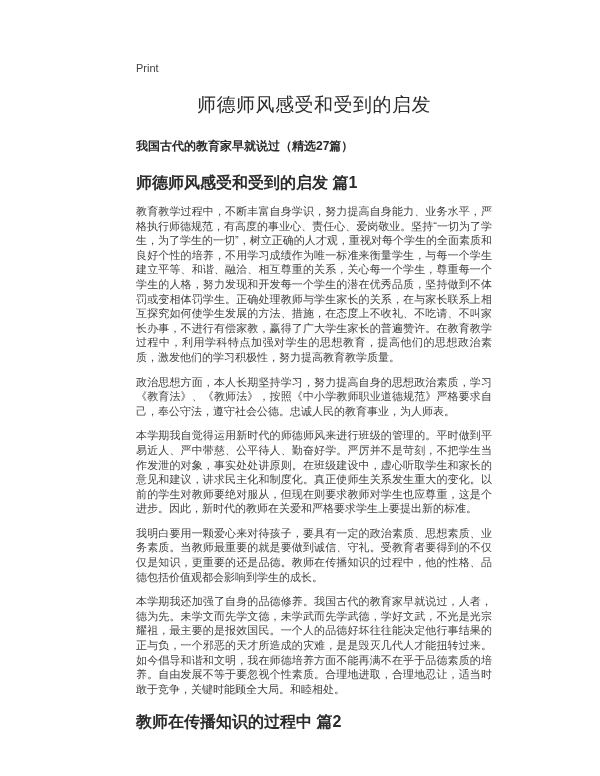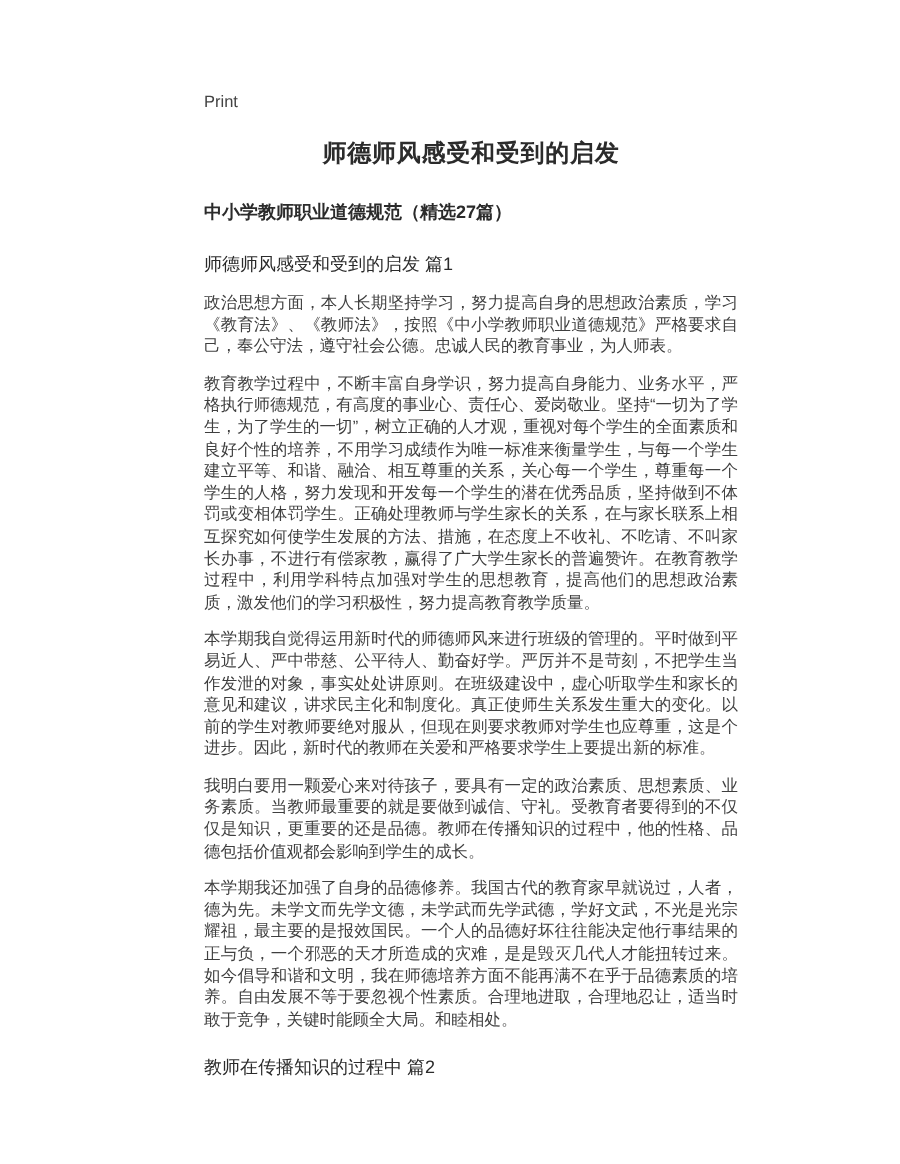--- a/index.html
+++ b/index.html
@@ -16,36 +16,36 @@
     color: #3f3f3f;
     margin-left: 48px;
   }
   .print-label {
     font-size: 11px;
     color: #444444;
     margin-bottom: 18px;
     cursor: pointer;
   }
   .doc-title {
-    font-size: 16px;
-    font-weight: bold;
+    font-size: 19px;
+    font-weight: normal;
     color: #2b2b2b;
     text-align: center;
     margin-bottom: 20px;
     letter-spacing: 0.5px;
   }
   .collection-line {
     font-size: 12px;
     font-weight: bold;
     color: #2b2b2b;
     margin-bottom: 18px;
   }
   .section-heading {
-    font-size: 12px;
-    font-weight: normal;
+    font-size: 16px;
+    font-weight: bold;
     color: #2b2b2b;
     margin: 16px 0 10px 0;
   }
   .para {
     font-size: 11px;
     line-height: 14.6px;
     text-align: justify;
     color: #3f3f3f;
     margin-bottom: 10px;
     word-break: break-all;
@@ -53,27 +53,27 @@
 </style>
 </head>
 <body>
 
 <div class="page">
 
   <div class="print-label">Print</div>
 
   <h1 class="doc-title">师德师风感受和受到的启发</h1>
 
-  <div class="collection-line">中小学教师职业道德规范（精选27篇）</div>
+  <div class="collection-line">我国古代的教育家早就说过（精选27篇）</div>
 
   <div class="section-heading">师德师风感受和受到的启发 篇1</div>
 
+  <p class="para">教育教学过程中，不断丰富自身学识，努力提高自身能力、业务水平，严格执行师德规范，有高度的事业心、责任心、爱岗敬业。坚持“一切为了学生，为了学生的一切”，树立正确的人才观，重视对每个学生的全面素质和良好个性的培养，不用学习成绩作为唯一标准来衡量学生，与每一个学生建立平等、和谐、融洽、相互尊重的关系，关心每一个学生，尊重每一个学生的人格，努力发现和开发每一个学生的潜在优秀品质，坚持做到不体罚或变相体罚学生。正确处理教师与学生家长的关系，在与家长联系上相互探究如何使学生发展的方法、措施，在态度上不收礼、不吃请、不叫家长办事，不进行有偿家教，赢得了广大学生家长的普遍赞许。在教育教学过程中，利用学科特点加强对学生的思想教育，提高他们的思想政治素质，激发他们的学习积极性，努力提高教育教学质量。</p>
+
   <p class="para">政治思想方面，本人长期坚持学习，努力提高自身的思想政治素质，学习《教育法》、《教师法》，按照《中小学教师职业道德规范》严格要求自己，奉公守法，遵守社会公德。忠诚人民的教育事业，为人师表。</p>
-
-  <p class="para">教育教学过程中，不断丰富自身学识，努力提高自身能力、业务水平，严格执行师德规范，有高度的事业心、责任心、爱岗敬业。坚持“一切为了学生，为了学生的一切”，树立正确的人才观，重视对每个学生的全面素质和良好个性的培养，不用学习成绩作为唯一标准来衡量学生，与每一个学生建立平等、和谐、融洽、相互尊重的关系，关心每一个学生，尊重每一个学生的人格，努力发现和开发每一个学生的潜在优秀品质，坚持做到不体罚或变相体罚学生。正确处理教师与学生家长的关系，在与家长联系上相互探究如何使学生发展的方法、措施，在态度上不收礼、不吃请、不叫家长办事，不进行有偿家教，赢得了广大学生家长的普遍赞许。在教育教学过程中，利用学科特点加强对学生的思想教育，提高他们的思想政治素质，激发他们的学习积极性，努力提高教育教学质量。</p>
 
   <p class="para">本学期我自觉得运用新时代的师德师风来进行班级的管理的。平时做到平易近人、严中带慈、公平待人、勤奋好学。严厉并不是苛刻，不把学生当作发泄的对象，事实处处讲原则。在班级建设中，虚心听取学生和家长的意见和建议，讲求民主化和制度化。真正使师生关系发生重大的变化。以前的学生对教师要绝对服从，但现在则要求教师对学生也应尊重，这是个进步。因此，新时代的教师在关爱和严格要求学生上要提出新的标准。</p>
 
   <p class="para">我明白要用一颗爱心来对待孩子，要具有一定的政治素质、思想素质、业务素质。当教师最重要的就是要做到诚信、守礼。受教育者要得到的不仅仅是知识，更重要的还是品德。教师在传播知识的过程中，他的性格、品德包括价值观都会影响到学生的成长。</p>
 
   <p class="para">本学期我还加强了自身的品德修养。我国古代的教育家早就说过，人者，德为先。未学文而先学文德，未学武而先学武德，学好文武，不光是光宗耀祖，最主要的是报效国民。一个人的品德好坏往往能决定他行事结果的正与负，一个邪恶的天才所造成的灾难，是是毁灭几代人才能扭转过来。如今倡导和谐和文明，我在师德培养方面不能再满不在乎于品德素质的培养。自由发展不等于要忽视个性素质。合理地进取，合理地忍让，适当时敢于竞争，关键时能顾全大局。和睦相处。</p>
 
   <div class="section-heading">教师在传播知识的过程中 篇2</div>
 
 </div>

